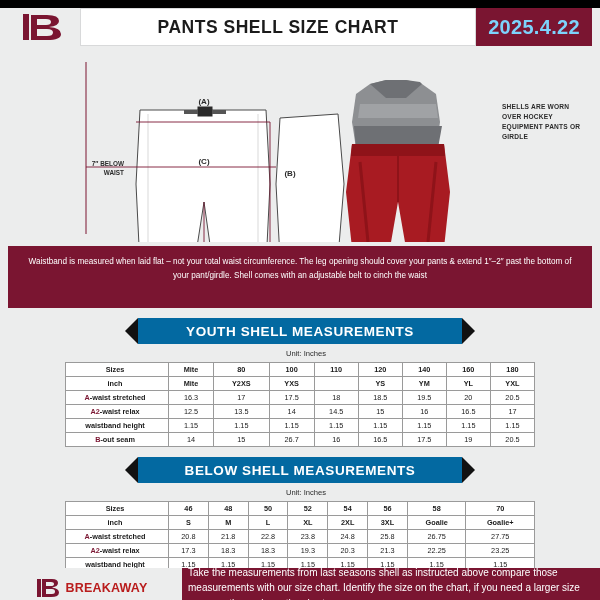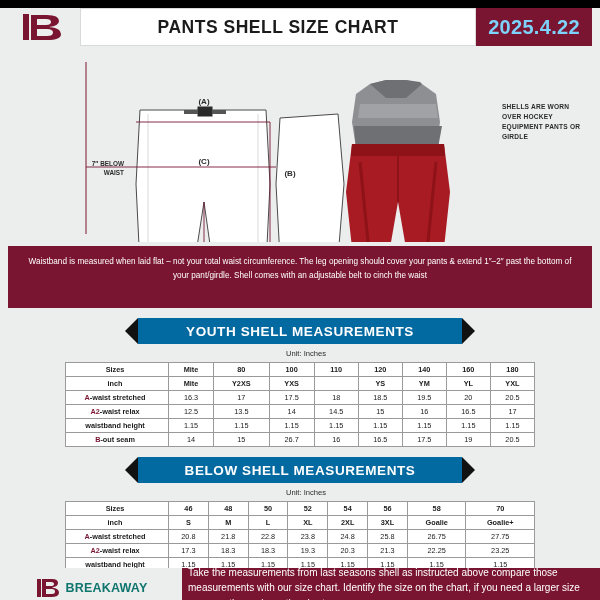--- a/index.html
+++ b/index.html
@@ -97,21 +97,21 @@
   
   .footer{
     position:absolute;left:0;bottom:0;width:600px;height:40px;
     display:flex;align-items:stretch;
   }
   .footer-left{
     width:182px;background:#eceded;display:flex;align-items:center;
     justify-content:center;gap:5px;
   }
   .footer-left .fw{
-    font-size:12.5px;font-weight:bold;color:#0f766e;letter-spacing:.2px;
+    font-size:12.5px;font-weight:bold;color:#b91c1c;letter-spacing:.2px;
   }
   .footer-right{
     flex:1;background:#7a1531;color:#fff;display:flex;align-items:center;
     padding:0 10px 0 6px;
   }
   .footer-right .ft{font-size:10px;line-height:1.55;}
 </style>
 </head>
 <body>
 

